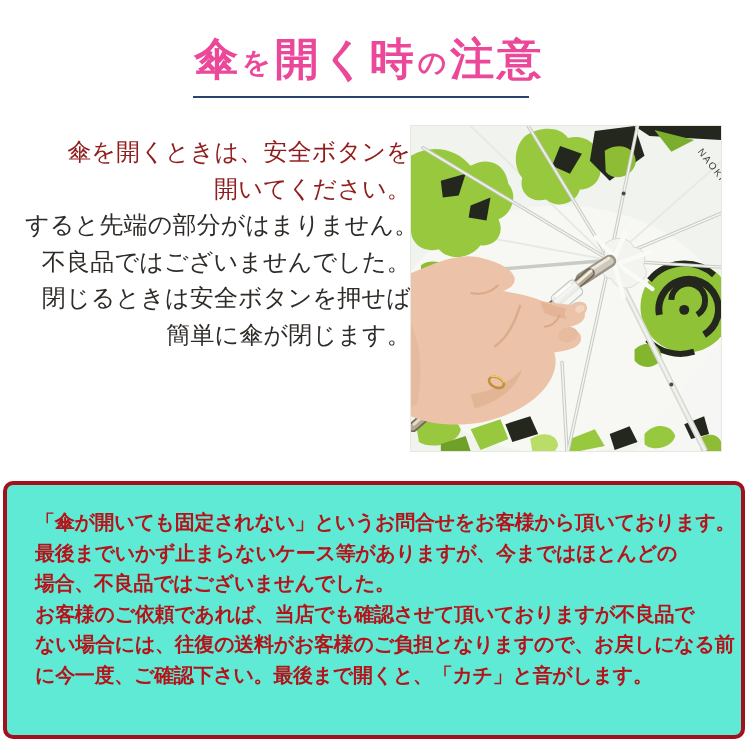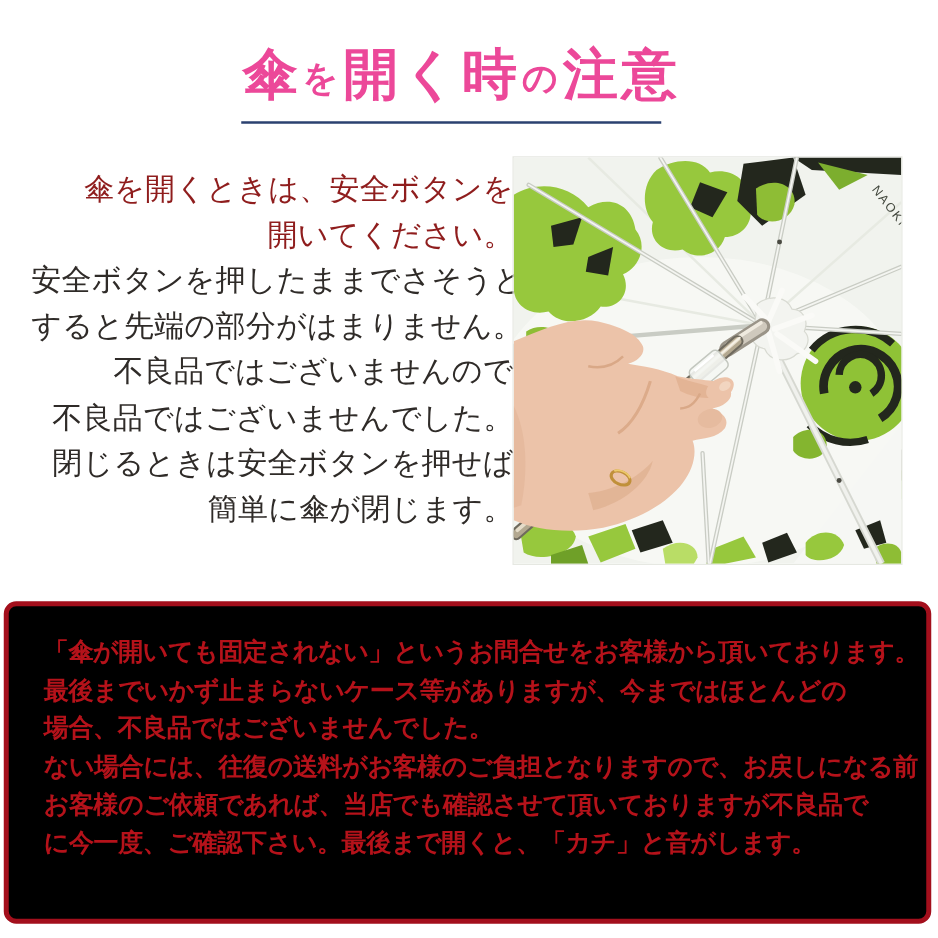--- a/index.html
+++ b/index.html
@@ -19,41 +19,39 @@
   .intro p.red{color:#8f1d1d;}
   .intro p.blk{color:#2f2b28;}
 
   
   .photo{position:absolute;left:410px;top:125px;width:312px;height:327px;margin:0;
          border:1px solid #e6e8e2;box-sizing:border-box;}
   .photo svg{display:block;width:100%;height:100%;}
 
   
   .notice{position:absolute;left:3px;top:481px;width:742px;height:258px;box-sizing:border-box;
-          border:4px solid #a30f1c;border-radius:10px;background:#000000;
+          border:4px solid #a30f1c;border-radius:10px;background:#5eead4;
           padding:22px 24px 0 28px;}
   .notice p{margin:0;font-family:"Liberation Sans","DejaVu Sans",sans-serif;font-weight:bold;
             color:#b5121a;font-size:20px;line-height:30.5px;letter-spacing:-0.3px;white-space:nowrap;}
 </style>
 </head>
 <body>
 
 <div class="page">
 
   <header class="title-wrap">
     <h1 class="title"><span class="t-lg">傘</span><span class="t-sm">を</span><span class="t-lg">開</span><span class="t-lg">く</span><span class="t-lg">時</span><span class="t-sm">の</span><span class="t-lg">注</span><span class="t-lg">意</span></h1>
     <div class="title-underline"></div>
   </header>
 
   <section class="intro">
     <p class="red">傘を開くときは、安全ボタンを</p>
     <p class="red">開いてください。</p>
-    <p class="blk">安全ボタンを押したままでさそうと</p>
     <p class="blk">すると先端の部分がはまりません。</p>
-    <p class="blk">不良品ではございませんので</p>
     <p class="blk">不良品ではございませんでした。</p>
     <p class="blk">閉じるときは安全ボタンを押せば</p>
     <p class="blk">簡単に傘が閉じます。</p>
   </section>
 
   <figure class="photo">
     <svg viewBox="0 0 312 327" preserveAspectRatio="none">
 
       <rect x="0" y="0" width="312" height="327" fill="#f1f3ee"></rect>
       <ellipse cx="150" cy="205" rx="170" ry="125" fill="#f8f9f6" opacity="0.75"></ellipse>
@@ -178,18 +176,18 @@
         <ellipse cx="170" cy="184" rx="5" ry="3.5" transform="rotate(-30 170 184)" fill="#f3d7c2" opacity="0.9"></ellipse>
         <ellipse cx="158" cy="210" rx="10" ry="7.5" transform="rotate(-15 158 210)" fill="#e6bb9f"></ellipse>
       </g>
     </svg>
   </figure>
 
   <aside class="notice">
     <p>「傘が開いても固定されない」というお問合せをお客様から頂いております。</p>
     <p>最後までいかず止まらないケース等がありますが、今まではほとんどの</p>
     <p>場合、不良品ではございませんでした。</p>
+    <p>お客様のご依頼であれば、当店でも確認させて頂いておりますが不良品で</p>
     <p>ない場合には、往復の送料がお客様のご負担となりますので、お戻しになる前</p>
-    <p>お客様のご依頼であれば、当店でも確認させて頂いておりますが不良品で</p>
     <p>に今一度、ご確認下さい。最後まで開くと、「カチ」と音がします。</p>
   </aside>
 
 </div>
 
 </body></html>

